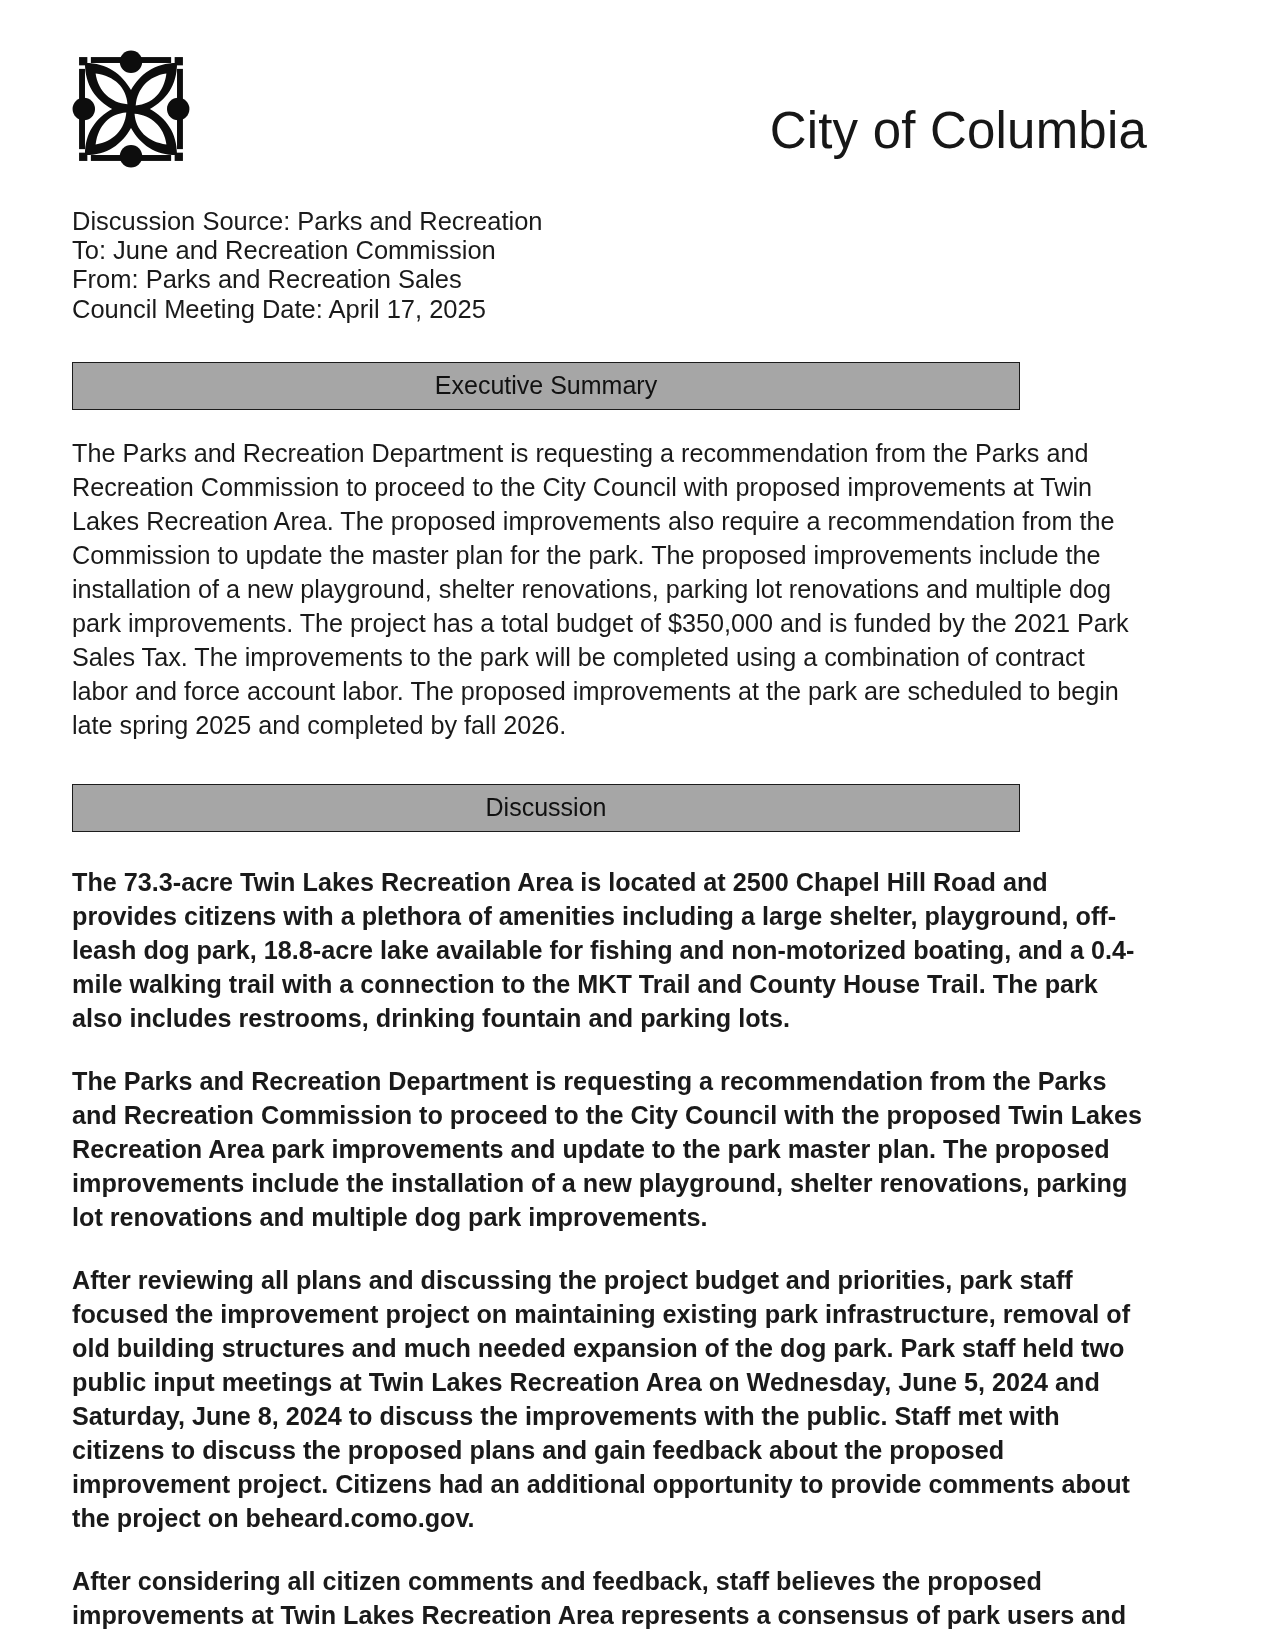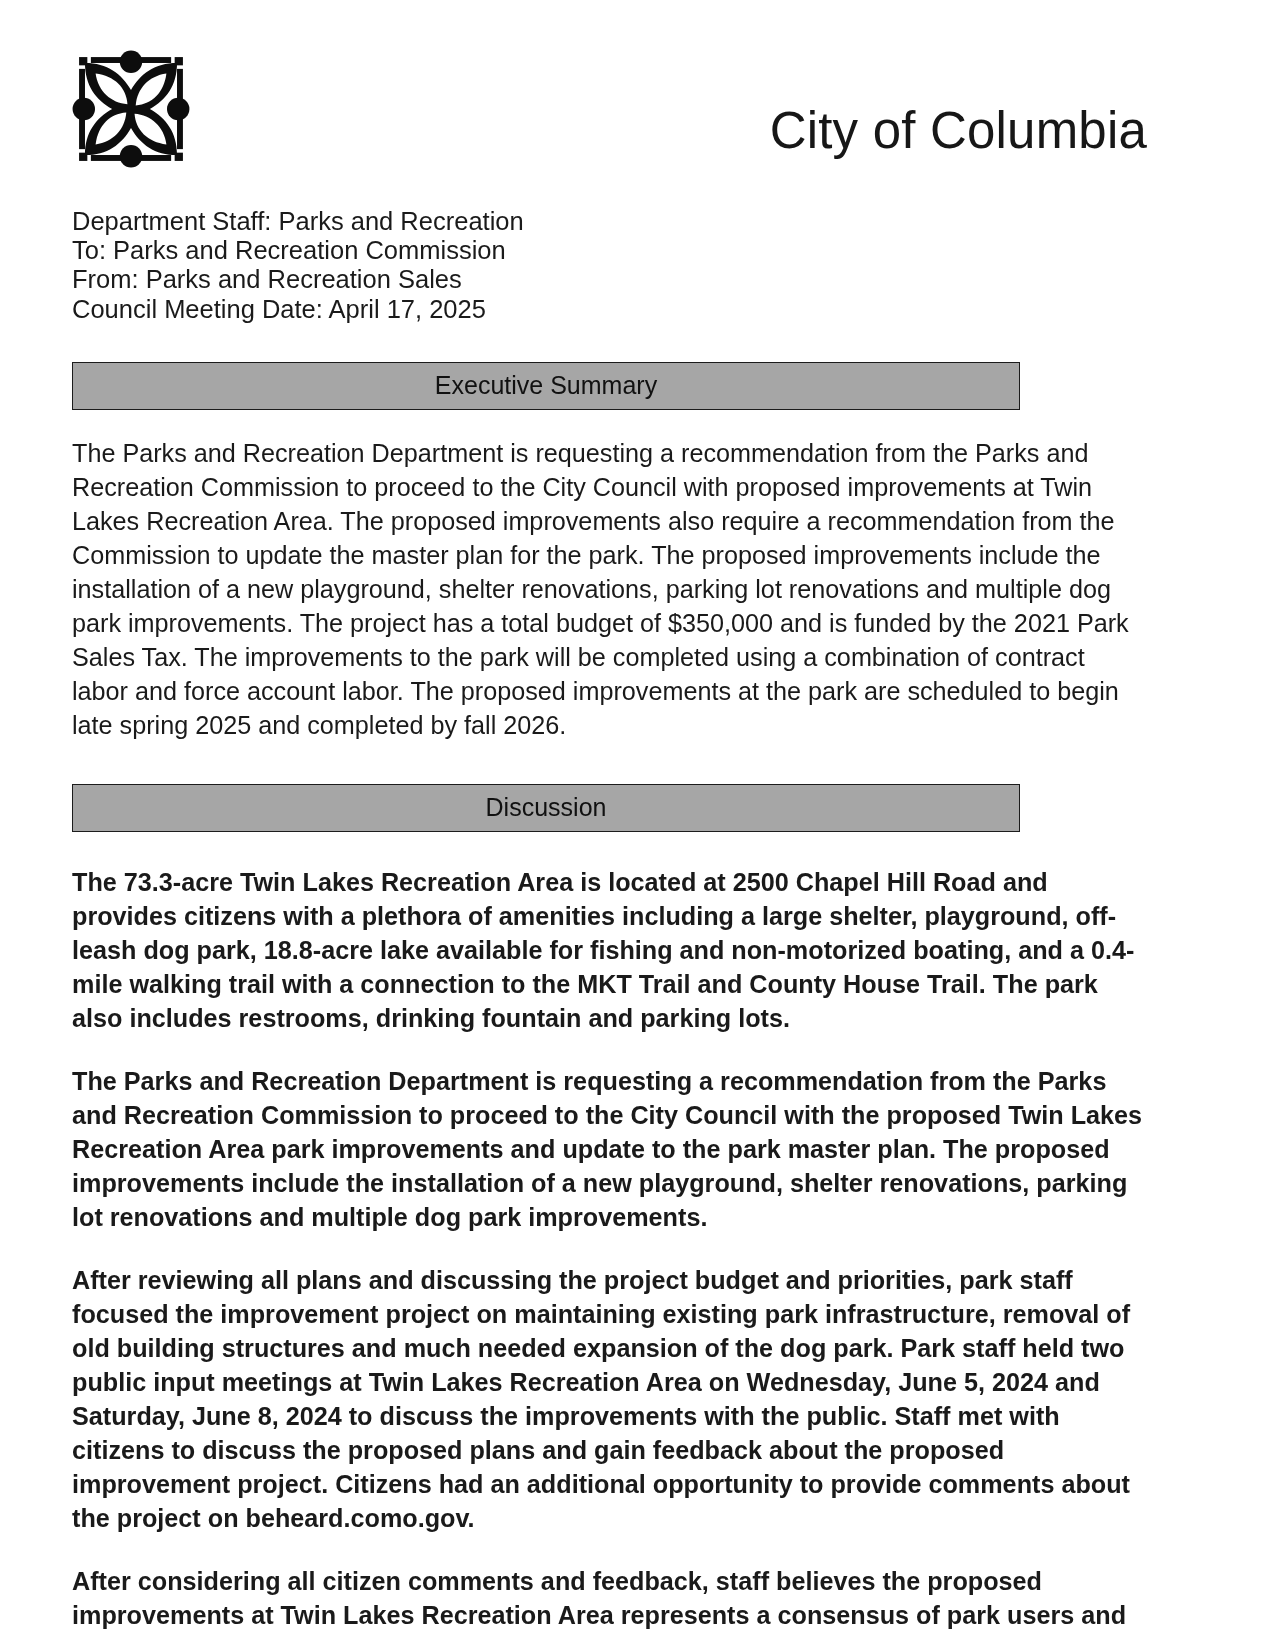--- a/index.html
+++ b/index.html
@@ -155,22 +155,22 @@
         </g>
       </svg>
     </div>
 
     <div class="org-block">
       <div class="org-name">City of Columbia</div>
     </div>
   </div>
 
   <div class="memo-head">
-    <div class="memo-line">Department Staff: Parks and Recreation</div>
-    <div class="memo-line">To:  Parks and Recreation Commission</div>
+    <div class="memo-line">Discussion Source: Parks and Recreation</div>
+    <div class="memo-line">To:  June and Recreation Commission</div>
     <div class="memo-line">From:  Parks and Recreation Sales</div>
     <div class="memo-line">Council Meeting Date:  April 17, 2025</div>
   </div>
 
   <div class="section-banner banner-exec">Executive Summary</div>
 
   <div class="body-block exec-body">
     <p class="para">The Parks and Recreation Department is requesting a recommendation from the Parks and Recreation Commission to proceed to the City Council with proposed improvements at Twin Lakes Recreation Area. The proposed improvements also require a recommendation from the Commission to update the master plan for the park. The proposed improvements include the installation of a new playground, shelter renovations, parking lot renovations and multiple dog park improvements. The project has a total budget of $350,000 and is funded by the 2021 Park Sales Tax. The improvements to the park will be completed using a combination of contract labor and force account labor. The proposed improvements at the park are scheduled to begin late spring 2025 and completed by fall 2026.</p>
   </div>
 

